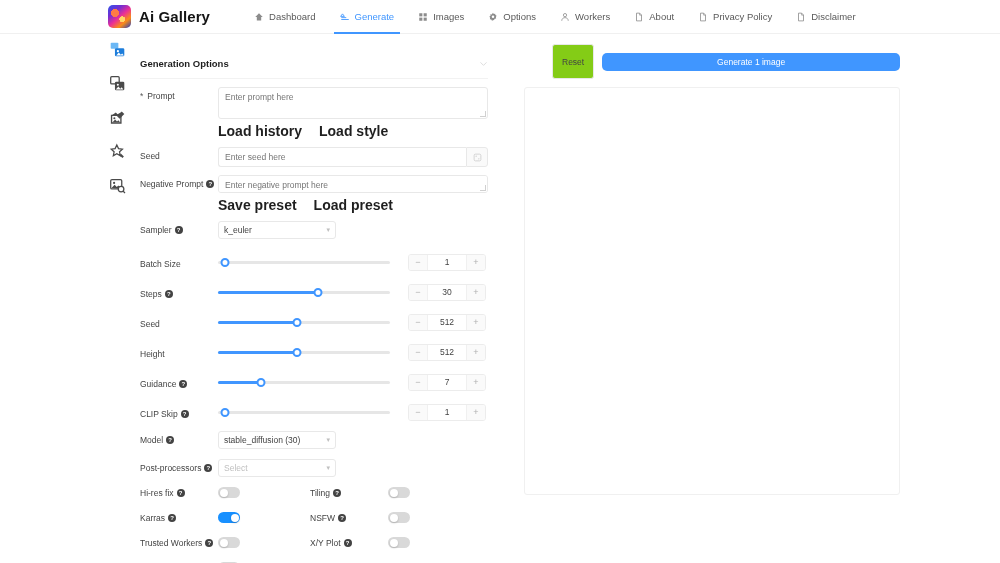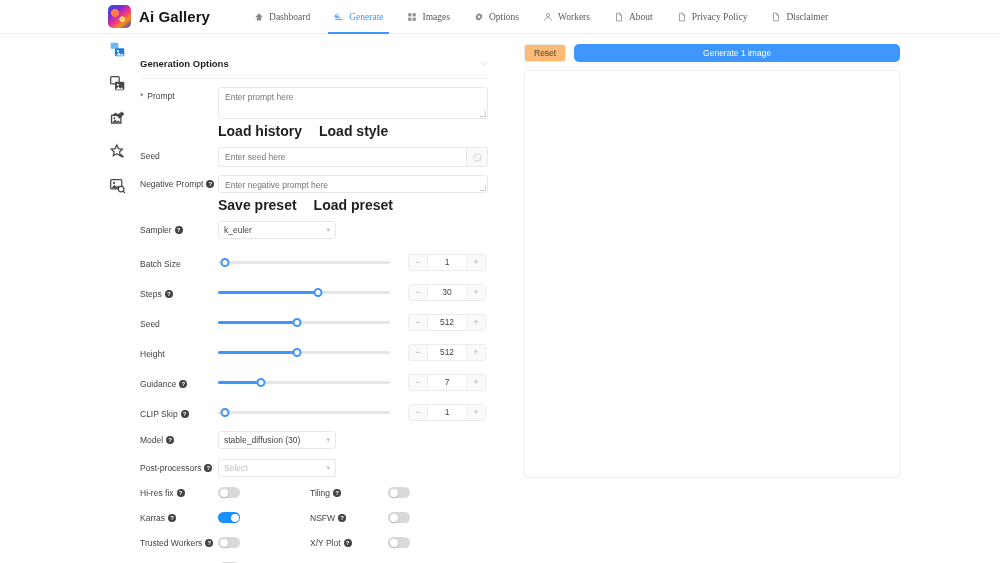--- a/index.html
+++ b/index.html
@@ -30,21 +30,21 @@
   }
   .brand-name {
     margin-left: 8px; font-size: 15px; font-weight: bold;
     letter-spacing: .1px; color: #141414;
   }
   .navitems { display: flex; align-items: center; margin-left: 32px; height: 34px; }
   .navitem {
     display: flex; align-items: center; gap: 5px;
     height: 34px; padding: 0 12px;
     font-size: 9.5px; color: #595959; cursor: pointer;
-    position: relative; white-space: nowrap; font-family: Liberation Serif, serif;
+    position: relative; white-space: nowrap;
   }
   .navitem.active { color: #4096ff; }
   .navitem.active::after {
     content: ""; position: absolute; left: 6px; right: 6px; bottom: 0;
     height: 2px; background: #4096ff;
   }
   .navicon { width: 10px; height: 10px; display: block; flex: 0 0 10px; }
   .navicon svg { width: 10px; height: 10px; display: block; }
 
   
@@ -158,23 +158,23 @@
     position: absolute; top: 1.5px; left: 1.5px;
     width: 8px; height: 8px; border-radius: 50%; background: #fff;
     box-shadow: 0 1px 2px rgba(0,0,0,.2);
   }
   .switch.on .dot { left: auto; right: 1.5px; }
 
   
   .right { position: absolute; left: 524px; top: 44px; width: 376px; }
   .actions { display: flex; align-items: center; gap: 8px; }
   .btn-reset {
-    height: 18px; padding: 0 9px; border: 1px solid #e8e8e8; border-radius: 3px;
-    background: #fdba74; font-size: 8.5px; color: #434343;
-    display: flex; align-items: center; cursor: pointer;
+    height: 35px; padding: 0 9px; border: 1px solid #e8e8e8; border-radius: 3px;
+    background: #84cc16; font-size: 8.5px; color: #434343;
+    display: flex; align-items: center; cursor: pointer; margin-left: 28px;
   }
   .btn-generate {
     flex: 1; height: 18px; border-radius: 5px; background: #4096ff;
     color: #fff; font-size: 8.5px; display: flex; align-items: center;
     justify-content: center; cursor: pointer;
   }
   .preview {
     margin-top: 8px; height: 408px; border: 1px solid #f0f0f0;
     border-radius: 3px; background: #fff;
   }

